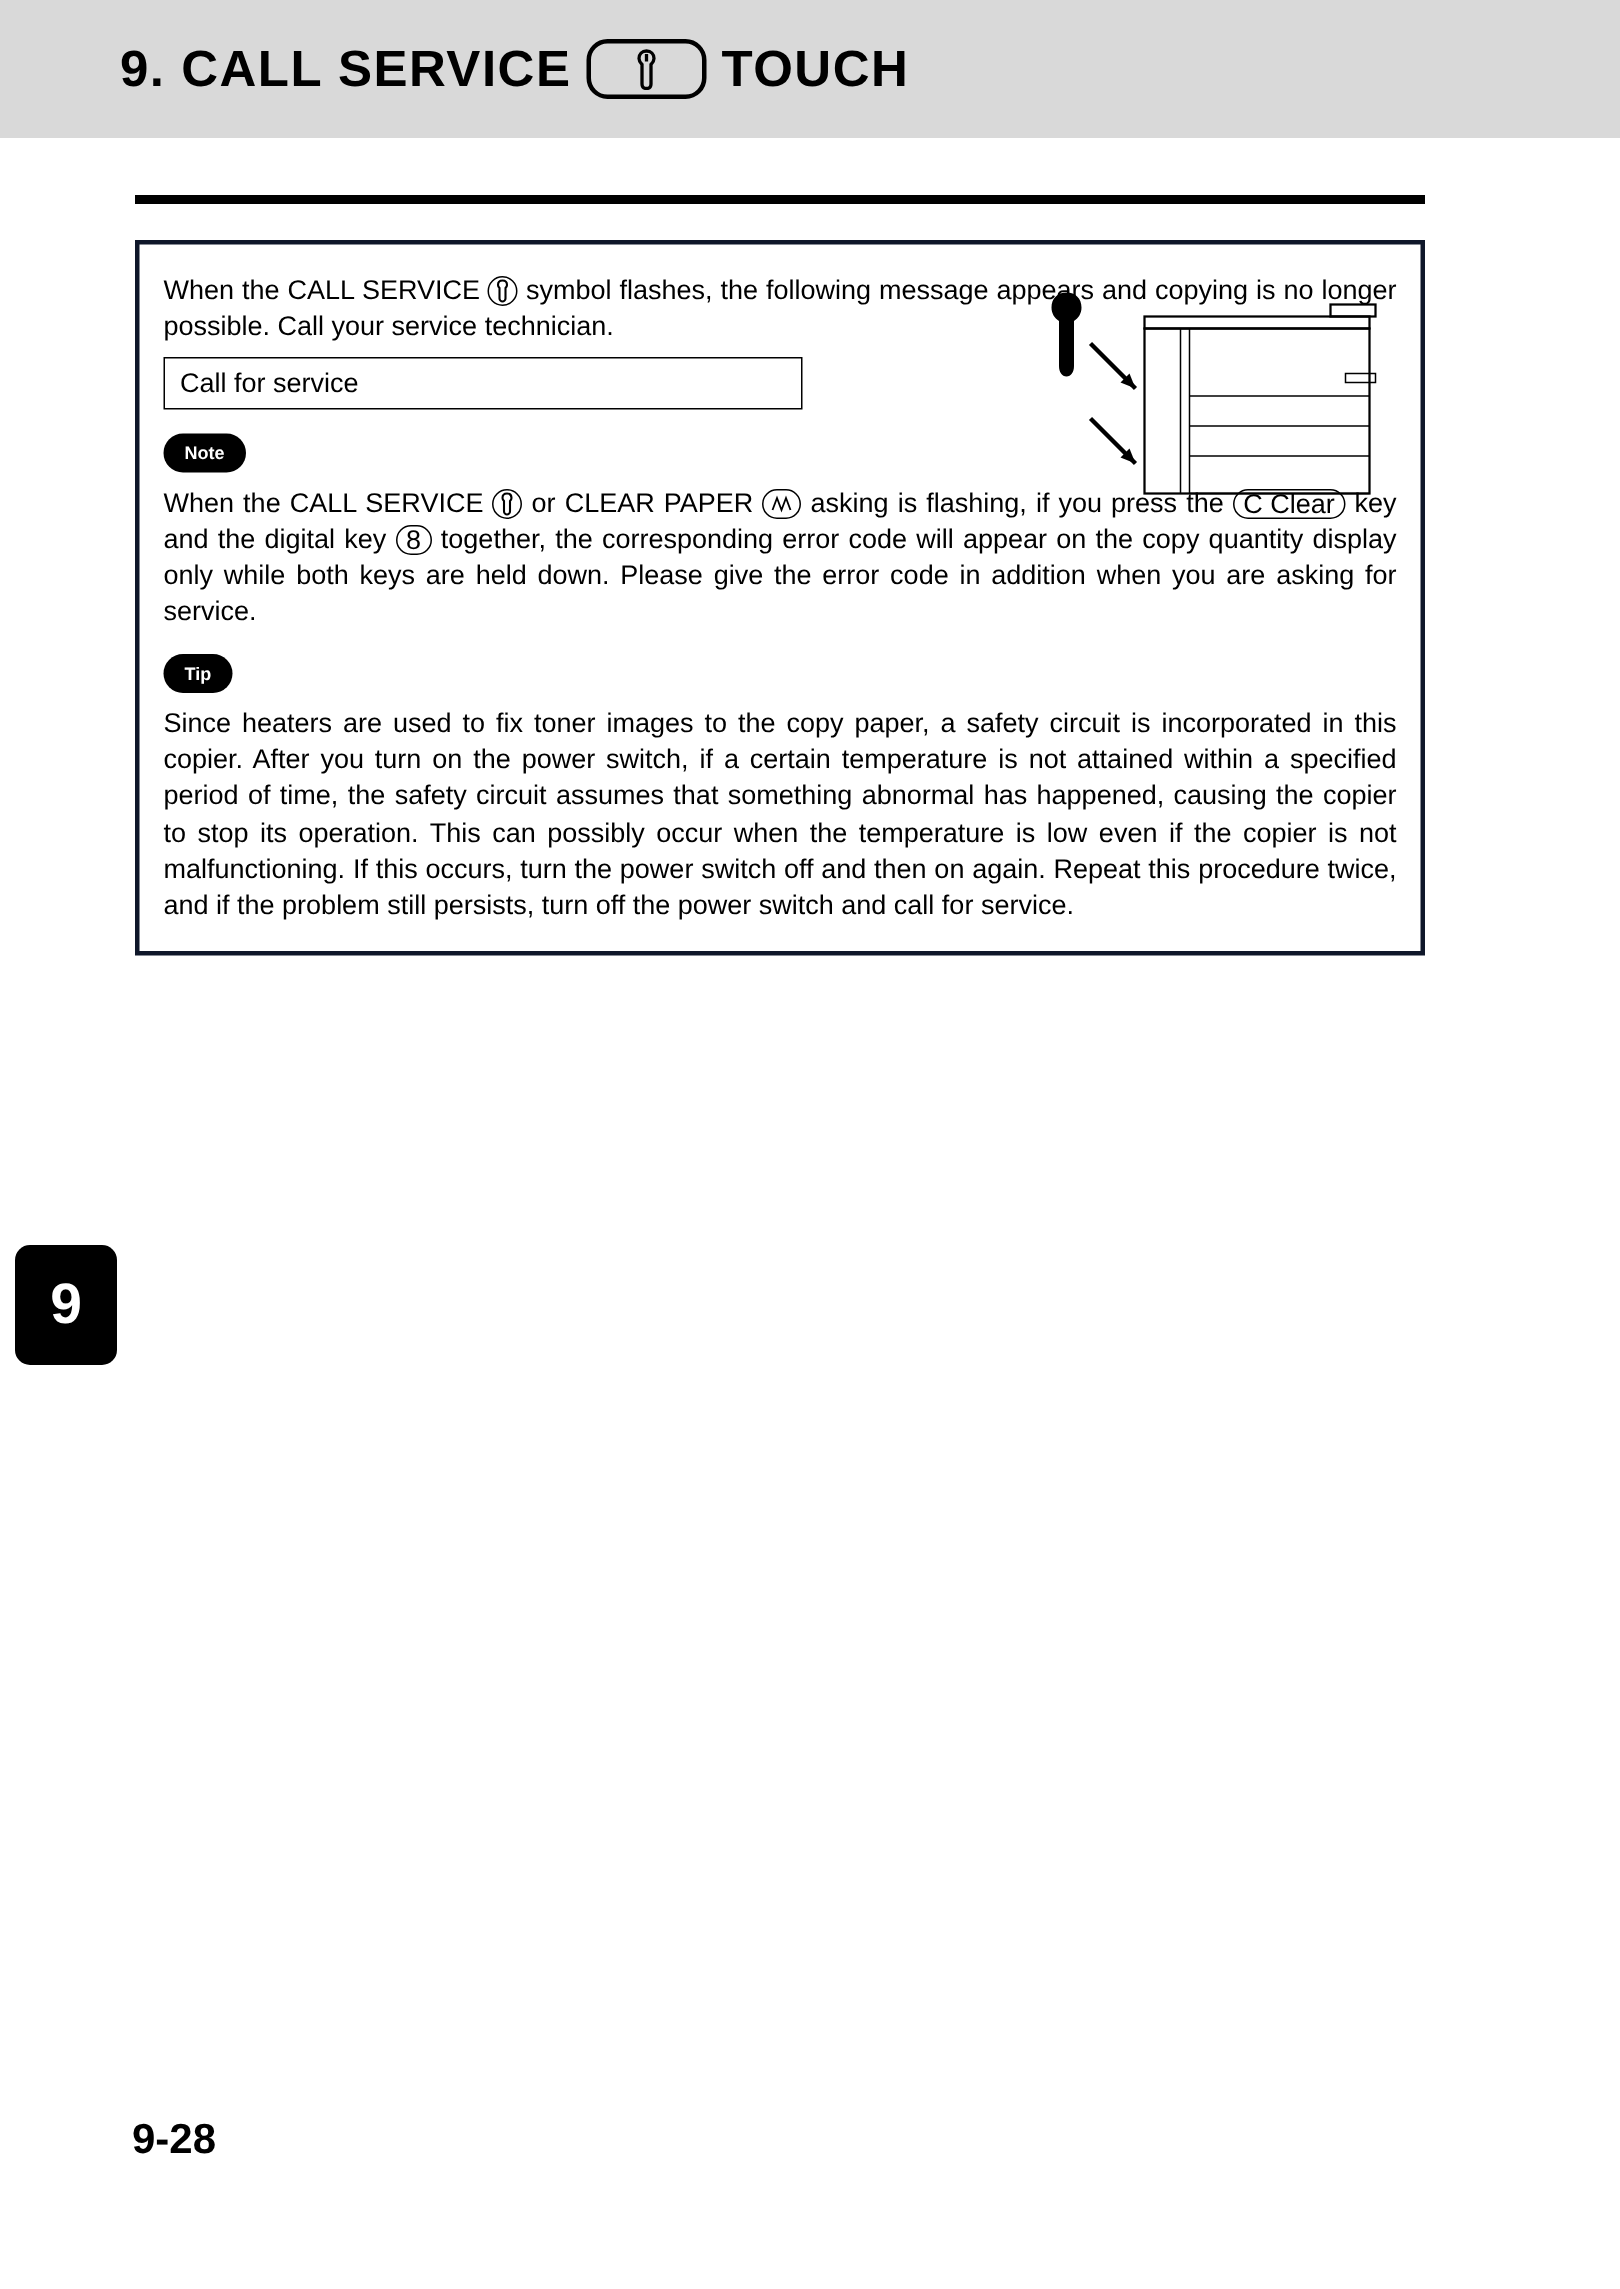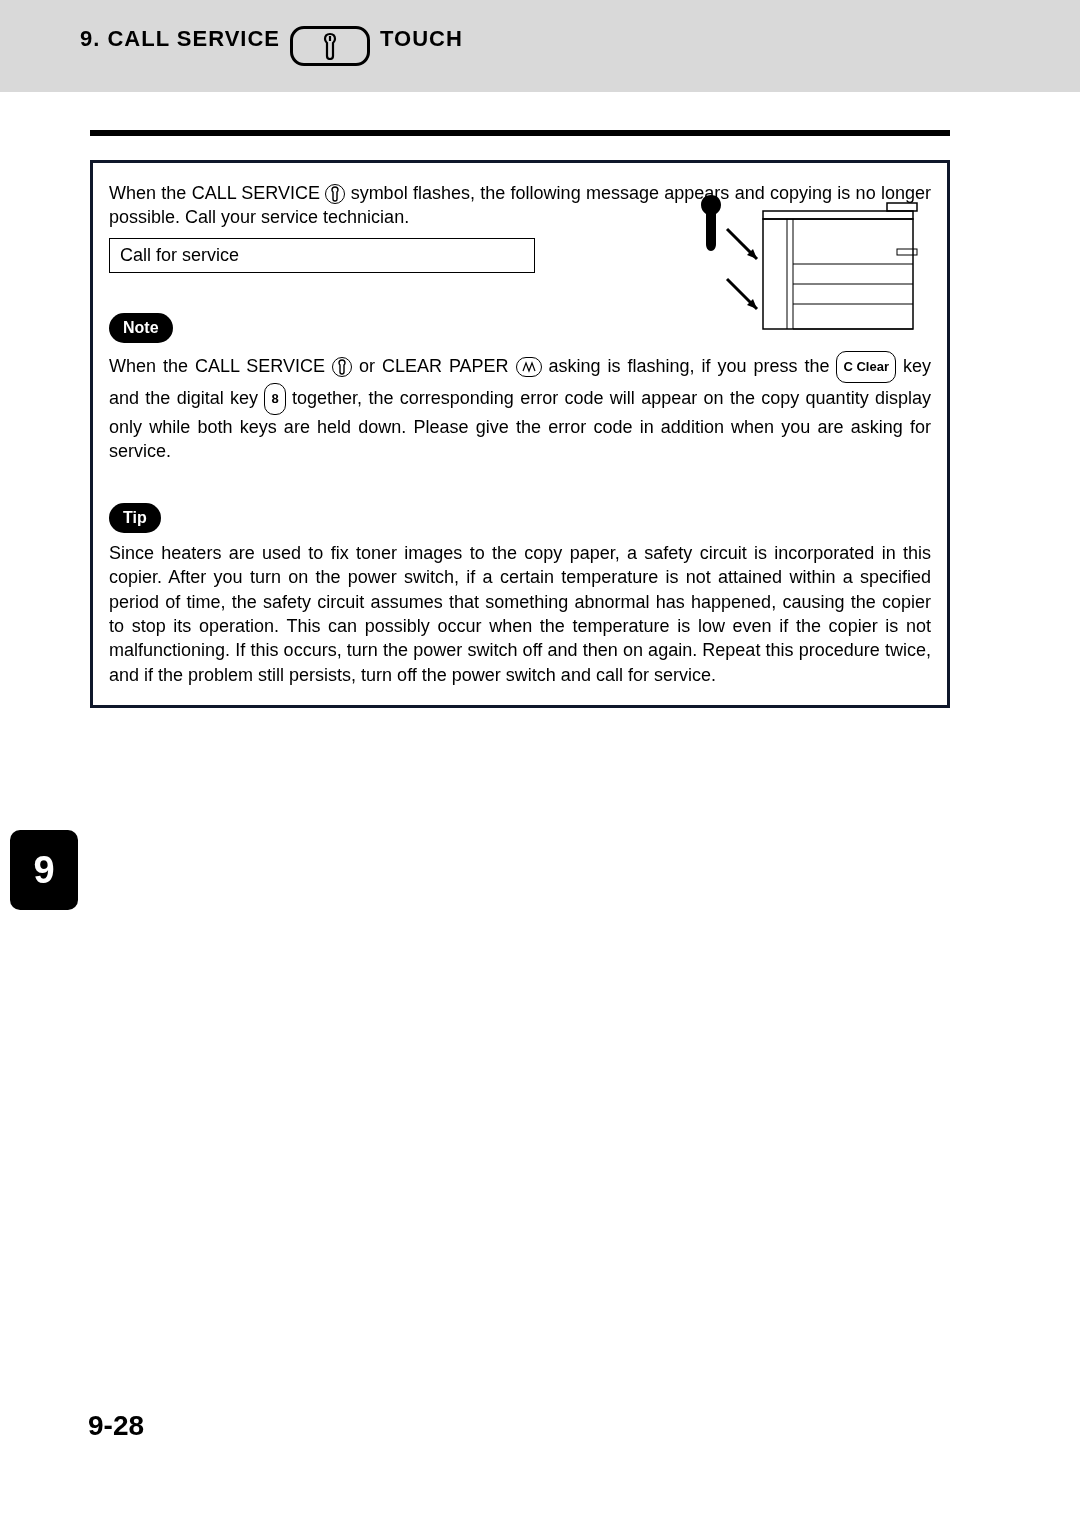--- a/index.html
+++ b/index.html
@@ -14,25 +14,25 @@
   }
   .header-bar {
     background: #d9d9d9;
     height: 92px;
     width: 100%;
     display: flex;
     align-items: center;
     padding-left: 80px;
   }
   .header-title {
-    font-size: 22px;
+    font-size: 34px;
     font-weight: bold;
     letter-spacing: 1px;
     display: flex;
-    align-items: flex-start;
+    align-items: flex-end;
     gap: 10px;
   }
   .header-symbol {
     display: inline-flex;
     align-items: center;
     justify-content: center;
     border: 3px solid #000;
     border-radius: 14px;
     width: 80px;
     height: 40px;
@@ -73,46 +73,45 @@
     padding: 0 4px;
     font-size: 13px;
   }
   .inline-pill {
     display: inline-flex;
     vertical-align: middle;
     align-items: center;
     justify-content: center;
     border: 1.5px solid #000;
     border-radius: 10px;
-    height: 32px;
+    height: 20px;
     padding: 0 6px;
-    font-size: 13px;
-    font-weight: bold;
+    font-size: 18px;
   }
   .msg-box {
     border: 1px solid #000;
     width: 426px;
     padding: 6px 10px;
     margin-top: 8px;
     font-size: 18px;
   }
   .illustration {
     position: absolute;
     top: 26px;
     right: 20px;
   }
   .pill-label {
     display: inline-block;
     background: #000;
     color: #fff;
     font-weight: bold;
-    font-size: 16px;
+    font-size: 12px;
     border-radius: 50px;
     padding: 6px 14px;
-    margin-top: 40px;
+    margin-top: 16px;
     margin-bottom: 8px;
   }
   .note-text, .tip-text {
     font-size: 18px;
     line-height: 1.35;
     text-align: justify;
   }
   .side-tab {
     position: absolute;
     left: 10px;

